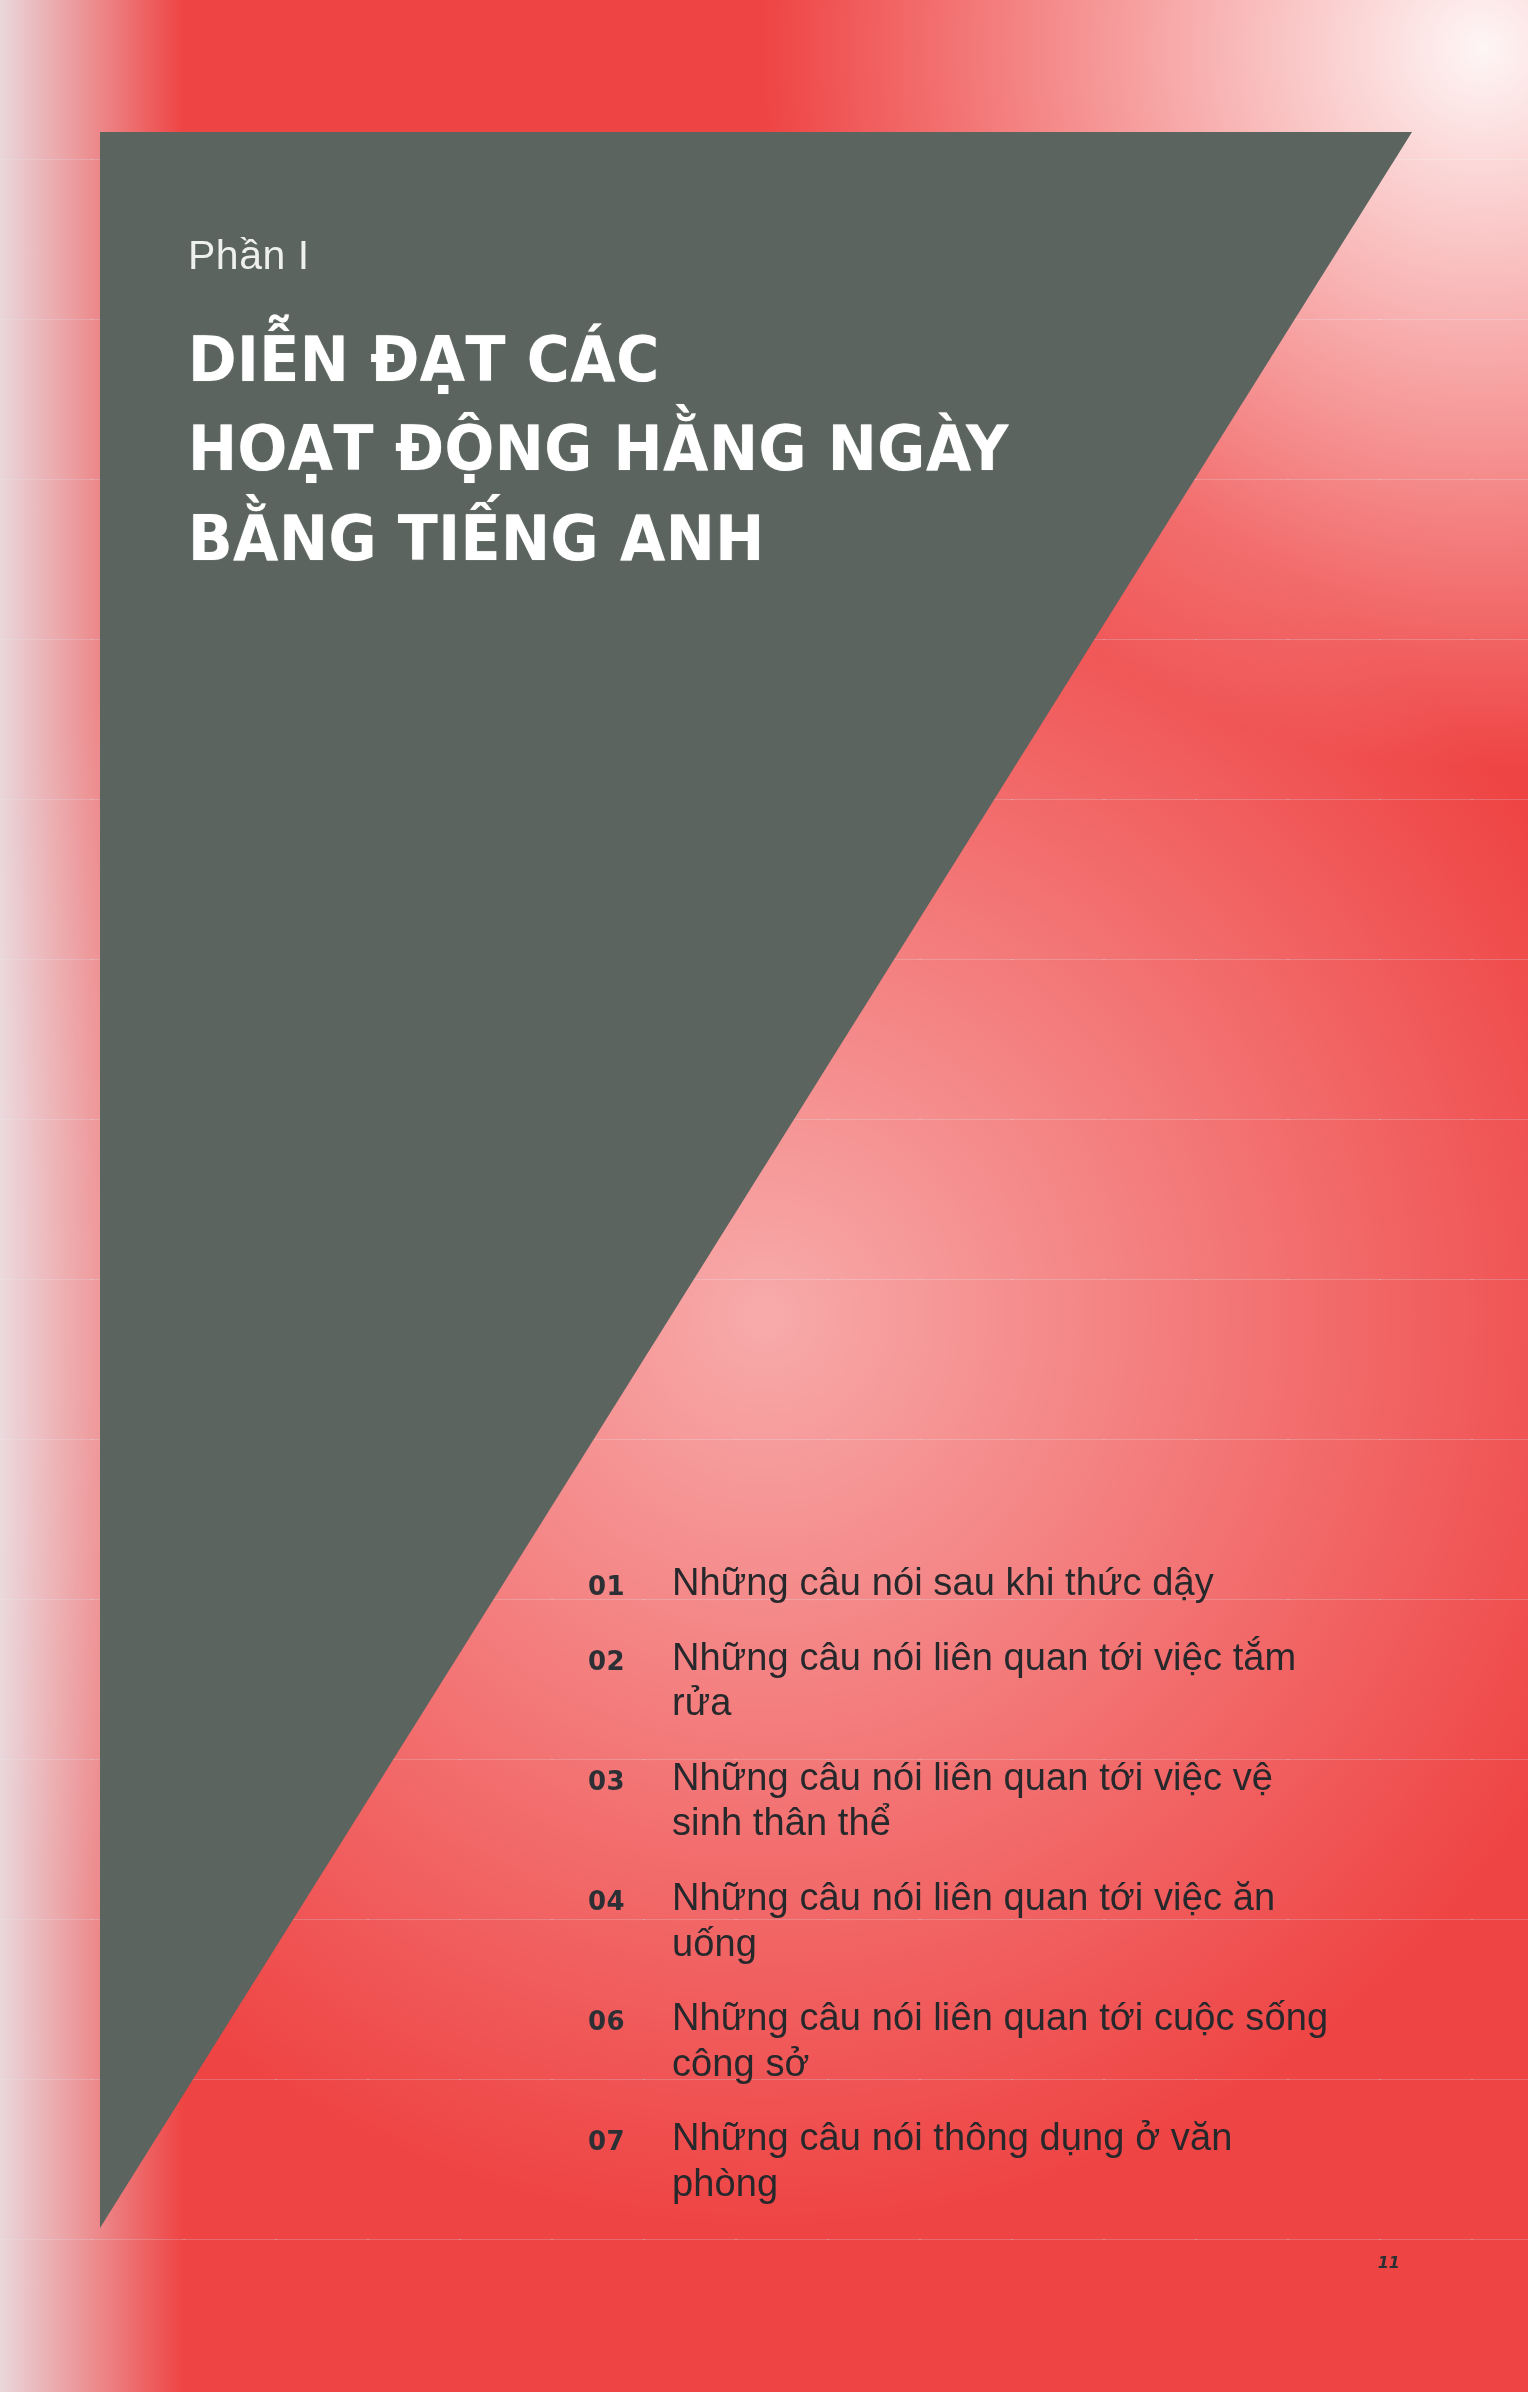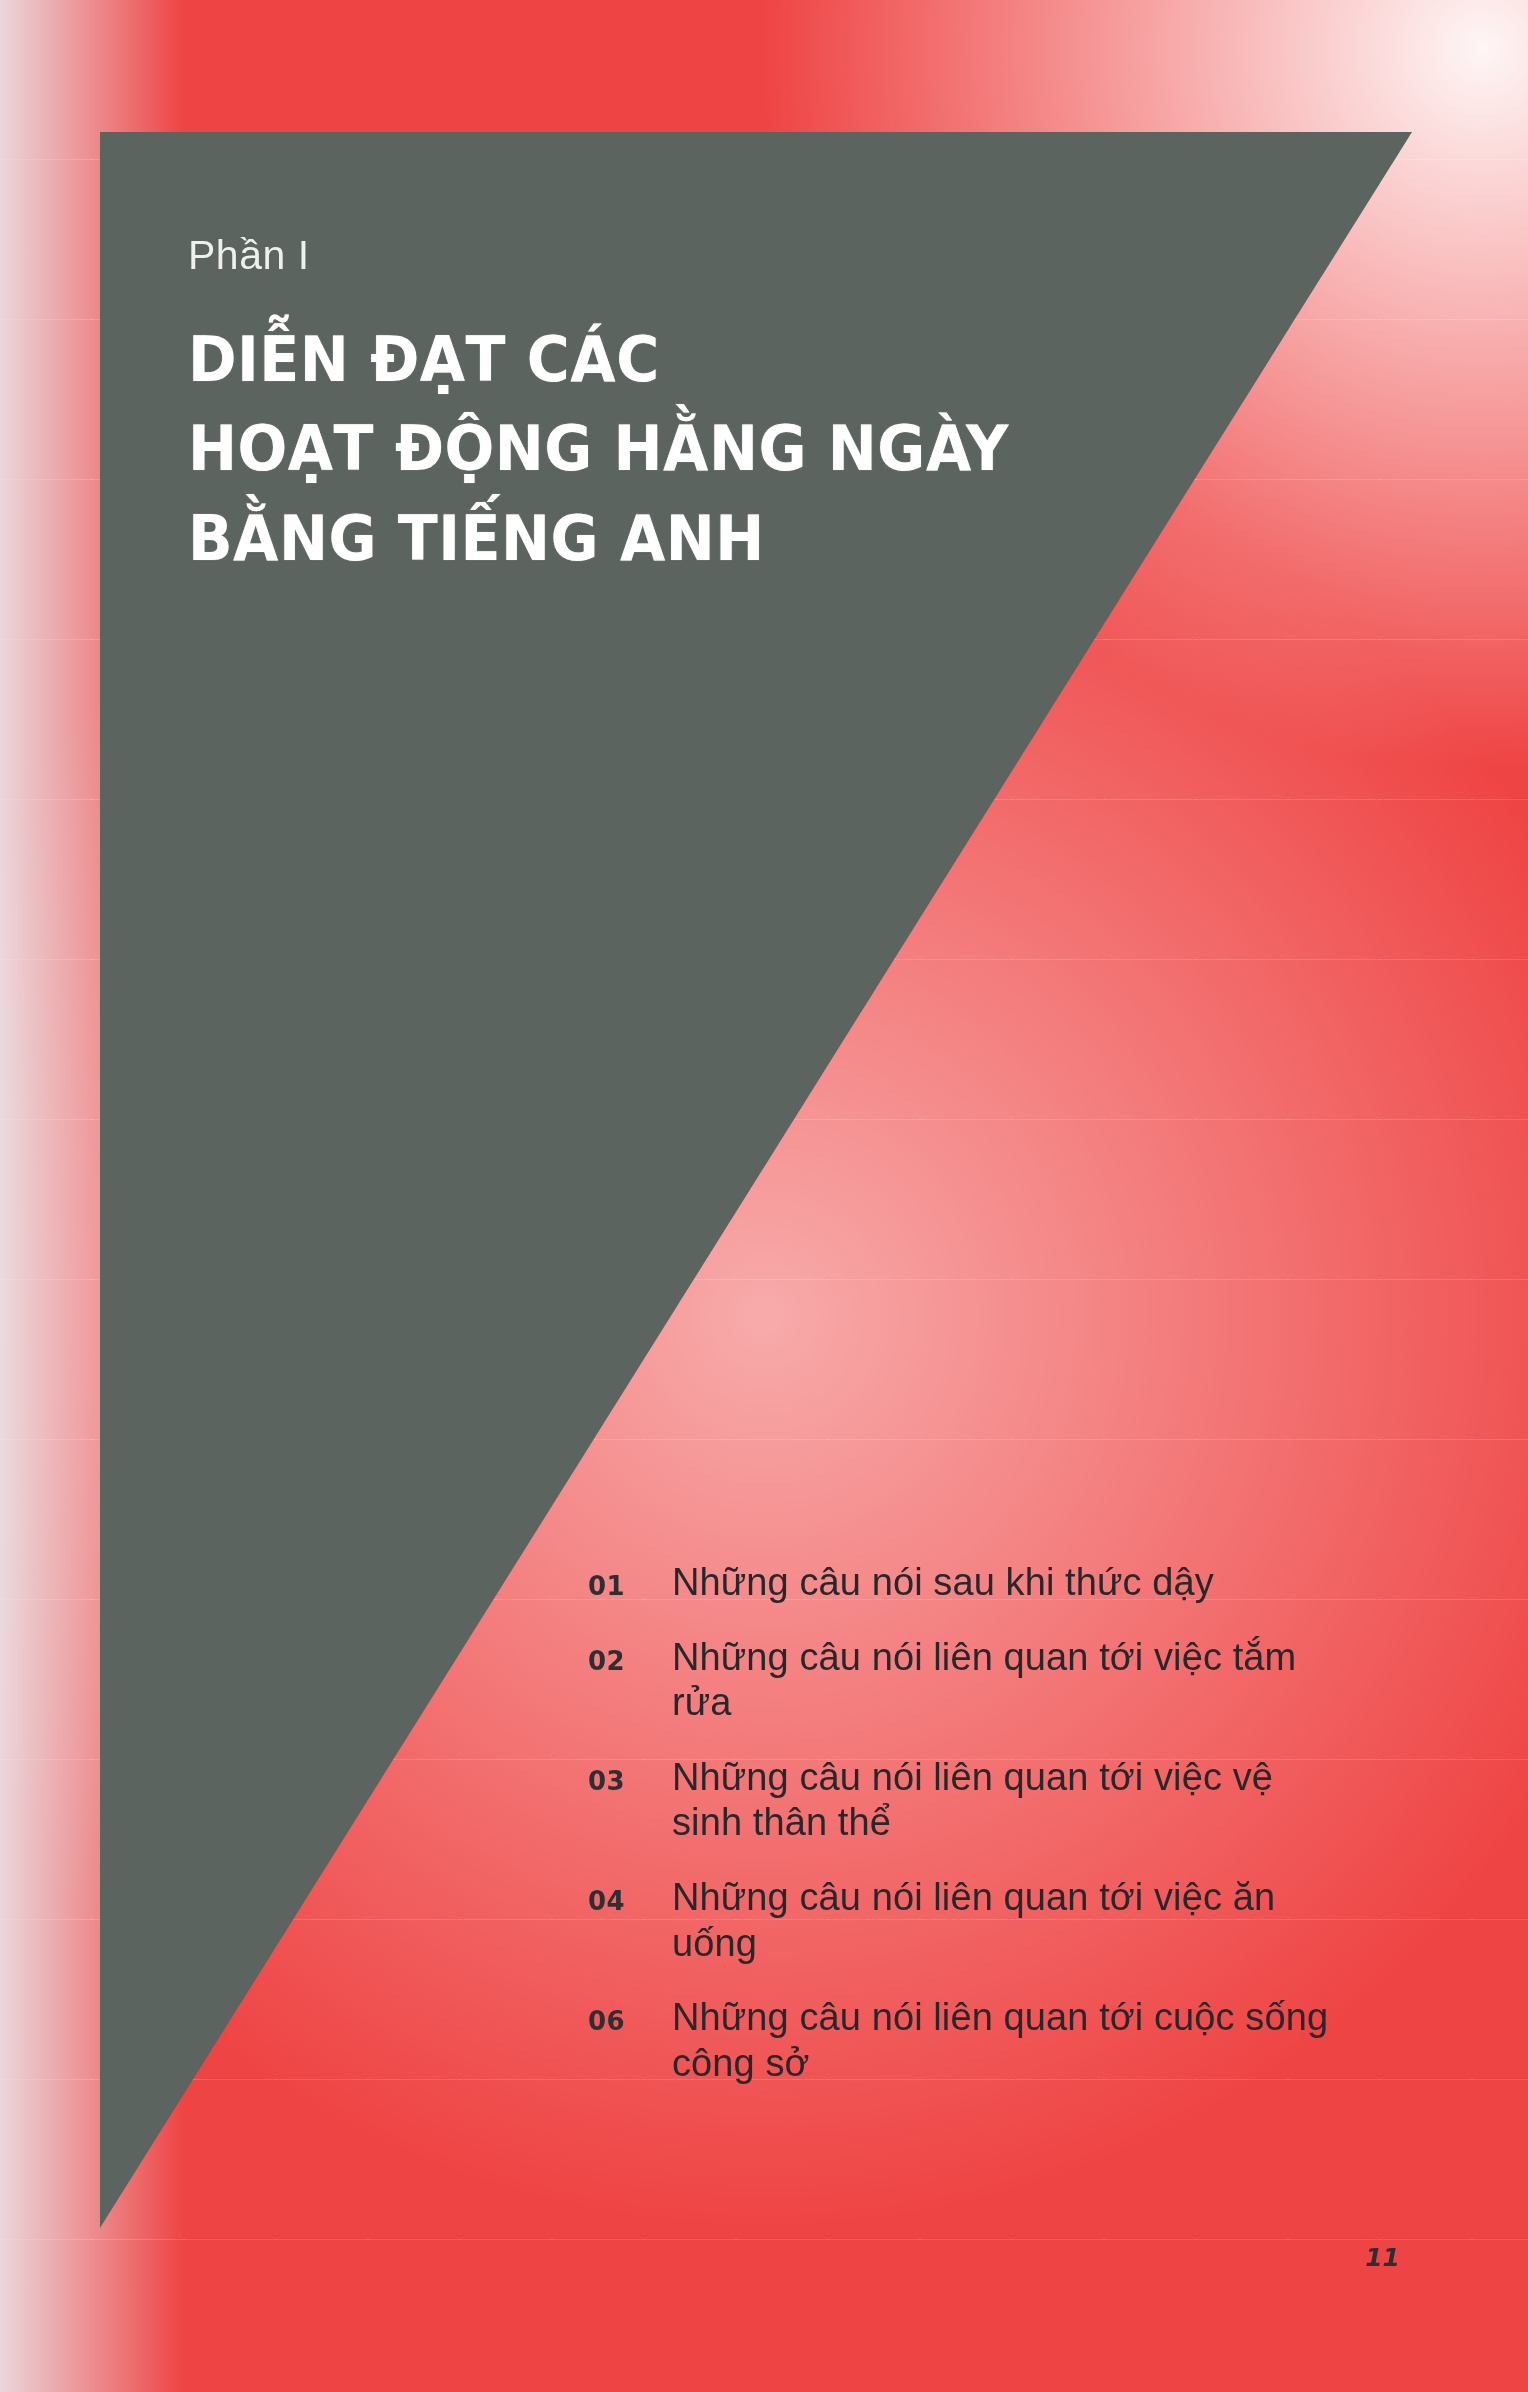--- a/index.html
+++ b/index.html
@@ -115,21 +115,21 @@
   }
 
   
   .page-number {
     position: absolute;
     right: 128px;
     bottom: 120px;
     font-family: "DejaVu Sans", sans-serif;
     font-weight: 700;
     font-style: italic;
-    font-size: 25px;
+    font-size: 16px;
     color: #2b2f32;
   }
 </style>
 </head>
 <body>
 
 <div class="page">
 
   <div class="bg-pattern"></div>
   <div class="bg-vignette"></div>
@@ -161,17 +161,21 @@
       <span class="toc-text">Những câu nói liên quan tới việc vệ sinh thân thể</span>
     </div>
     <div class="toc-row">
       <span class="toc-num">04</span>
       <span class="toc-text">Những câu nói liên quan tới việc ăn uống</span>
     </div>
     <div class="toc-row">
       <span class="toc-num">06</span>
       <span class="toc-text">Những câu nói liên quan tới cuộc sống công sở</span>
     </div>
+    <div class="toc-row">
+      <span class="toc-num">07</span>
+      <span class="toc-text">Những câu nói thông dụng ở văn phòng</span>
+    </div>
   </div>
 
   <div class="page-number">11</div>
 
 </div>
 
 </body></html>

